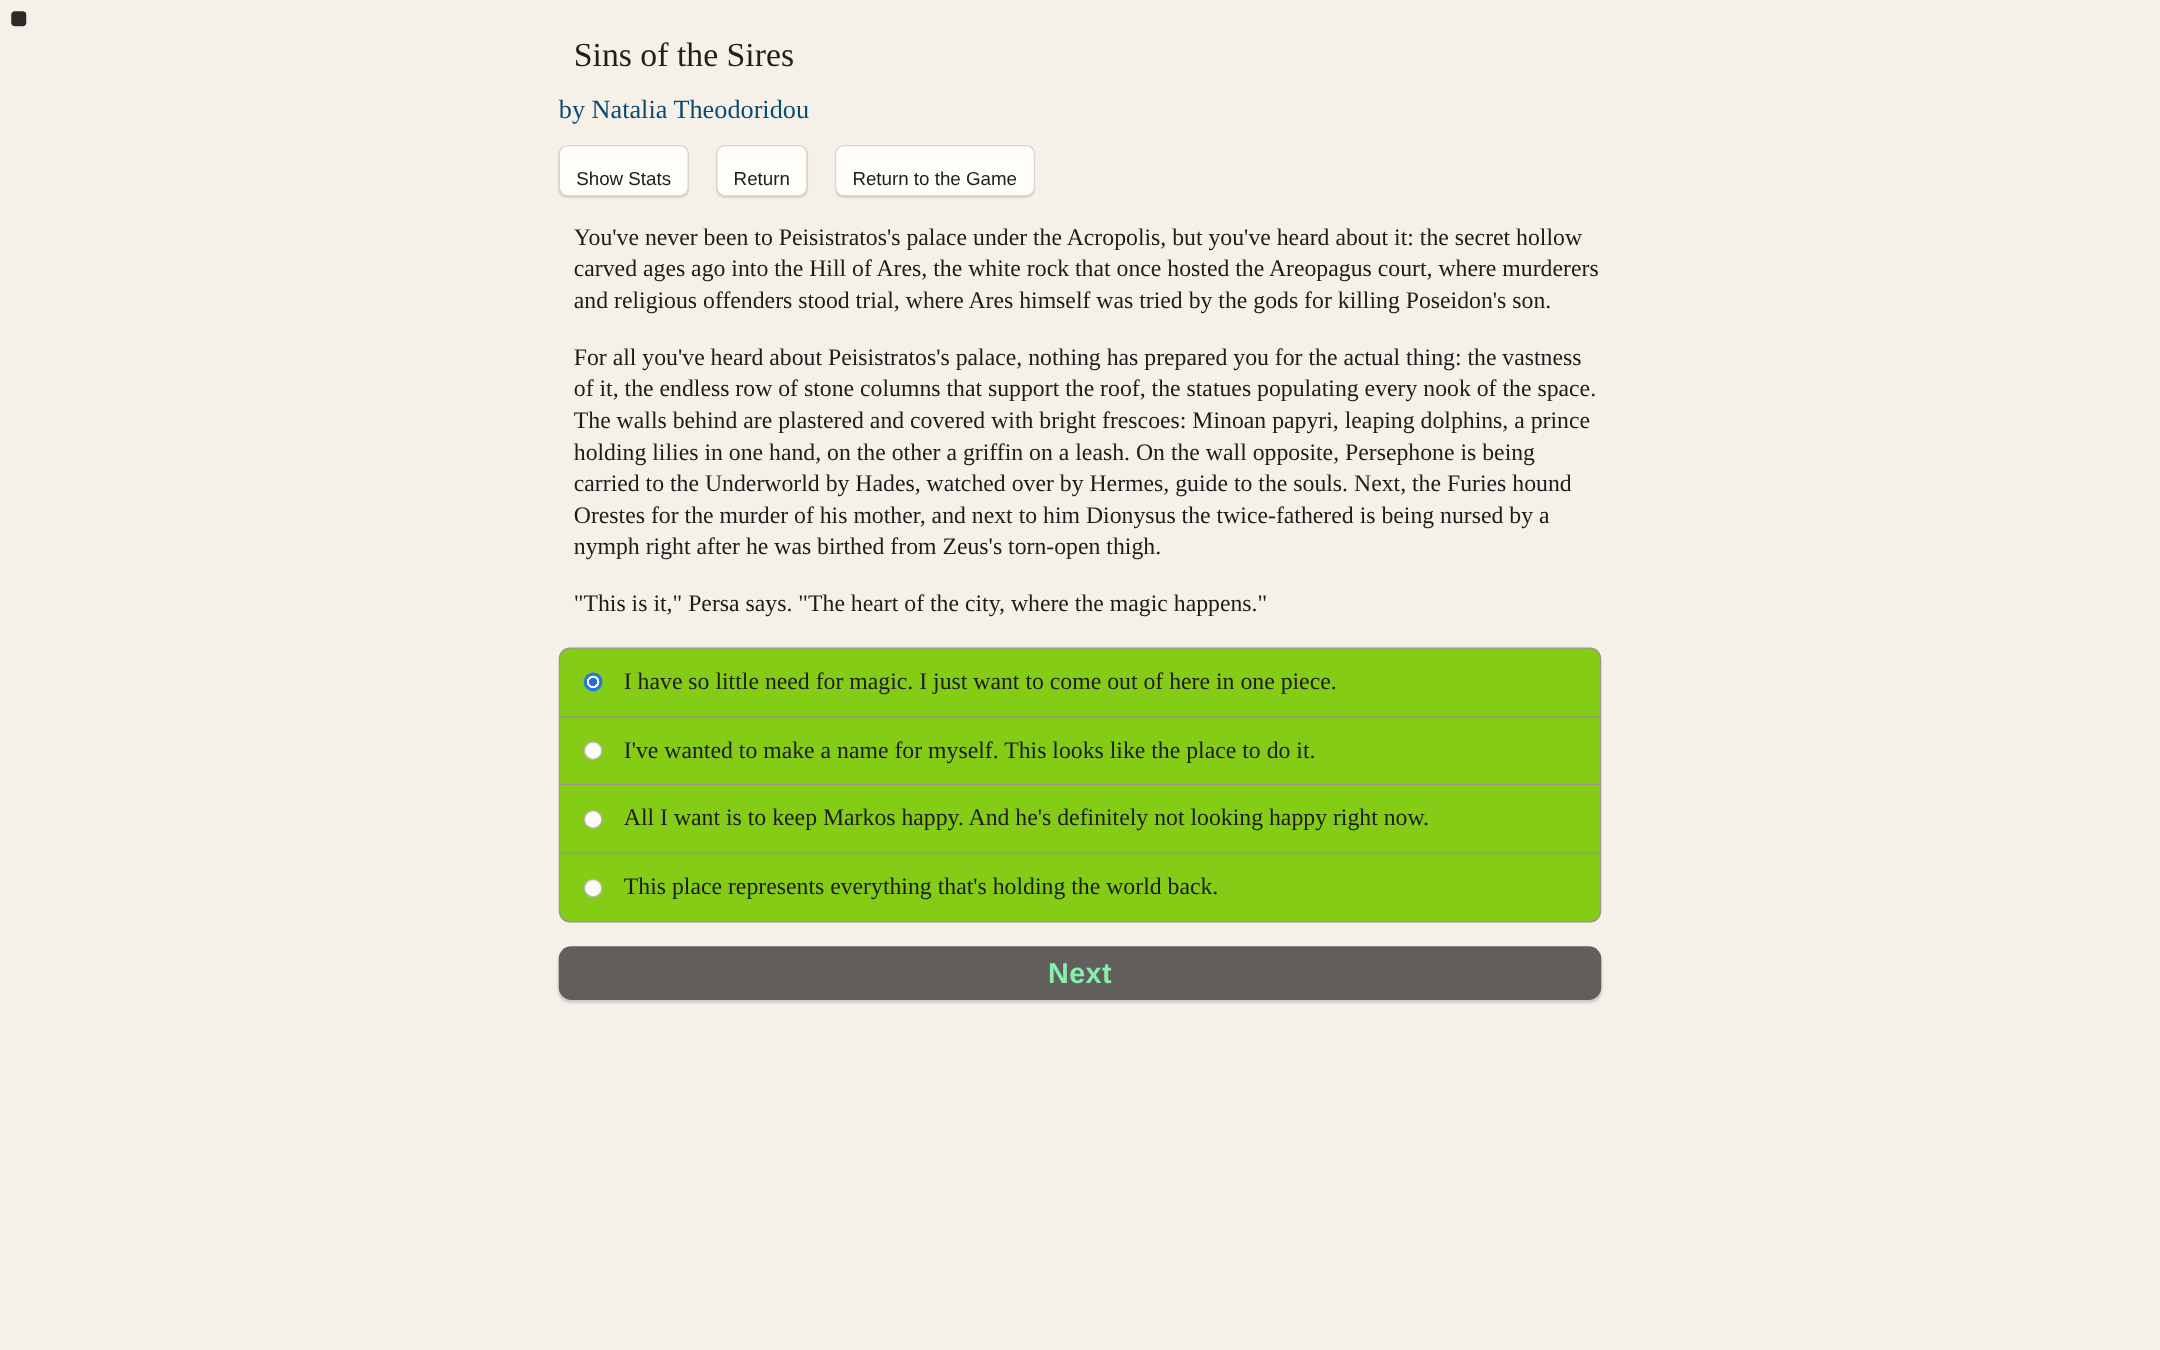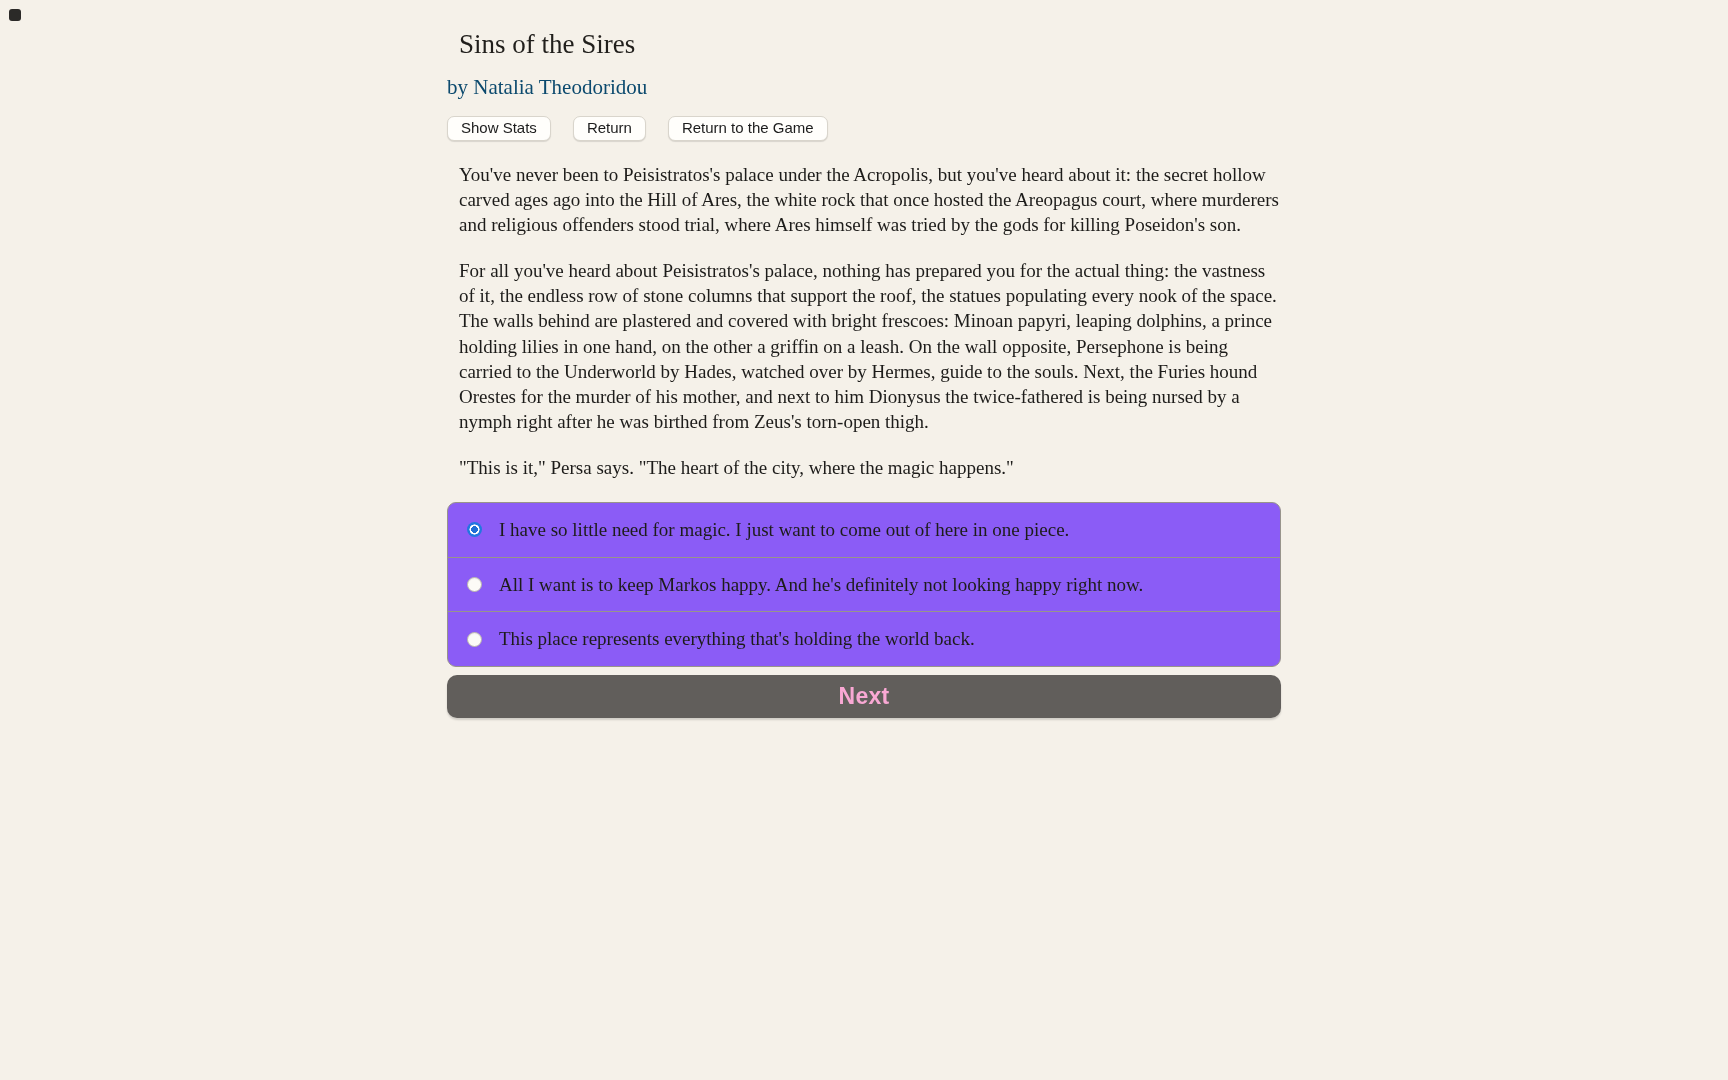--- a/index.html
+++ b/index.html
@@ -47,41 +47,41 @@
     gap: 22px;
     margin-top: 15px;
   }
   .toolbar button {
     font-family: "Liberation Sans", sans-serif;
     font-size: 15px;
     color: #1c1c1c;
     background: #fffefb;
     border: 1px solid #d9d5cc;
     border-radius: 7px;
-    padding: 3px 13px 4px 13px;
+    padding: 19px 13px 4px 13px;
     box-shadow: 0 1px 1px rgba(0,0,0,0.12);
     cursor: pointer;
     line-height: 1.1;
     text-align: right;
   }
   .story p {
     font-size: 19px;
     line-height: 1.32;
     margin: 0 0 21px 0;
   }
   .story {
     margin-top: 21px;
     margin-left: 12px;
   }
   .choice-box {
     border: 1px solid #98948b;
     border-radius: 9px;
     overflow: hidden;
     margin-top: 22px;
-    background: #8b5cf6;
+    background: #84cc16;
   }
   .choice-row {
     display: flex;
     align-items: center;
     padding: 15px 18px 15px 19px;
     border-bottom: 1px solid #98948b;
     cursor: pointer;
   }
   .choice-row:last-child {
     border-bottom: none;
@@ -105,25 +105,25 @@
   .choice-label {
     font-size: 19px;
     line-height: 1.25;
   }
   .next-button {
     display: flex;
     align-items: center;
     justify-content: center;
     width: 100%;
     height: 43px;
-    margin-top: 8px;
+    margin-top: 19px;
     background: #615e5b;
     border: none;
     border-radius: 10px;
-    color: #f9a8d4;
+    color: #86efac;
     font-family: "Liberation Sans", sans-serif;
     font-weight: bold;
     font-size: 23px;
     letter-spacing: 0.3px;
     box-shadow: 0 2px 2px rgba(0,0,0,0.15);
     cursor: pointer;
   }
 </style>
 </head>
 <body>
@@ -147,20 +147,24 @@
     <p>"This is it," Persa says. "The heart of the city, where the magic happens."</p>
   </div>
 
   <div class="choice-box">
     <div class="choice-row">
       <span class="radio selected"></span>
       <span class="choice-label">I have so little need for magic. I just want to come out of here in one piece.</span>
     </div>
     <div class="choice-row">
       <span class="radio unselected"></span>
+      <span class="choice-label">I've wanted to make a name for myself. This looks like the place to do it.</span>
+    </div>
+    <div class="choice-row">
+      <span class="radio unselected"></span>
       <span class="choice-label">All I want is to keep Markos happy. And he's definitely not looking happy right now.</span>
     </div>
     <div class="choice-row">
       <span class="radio unselected"></span>
       <span class="choice-label">This place represents everything that's holding the world back.</span>
     </div>
   </div>
 
   <button class="next-button">Next</button>
 

